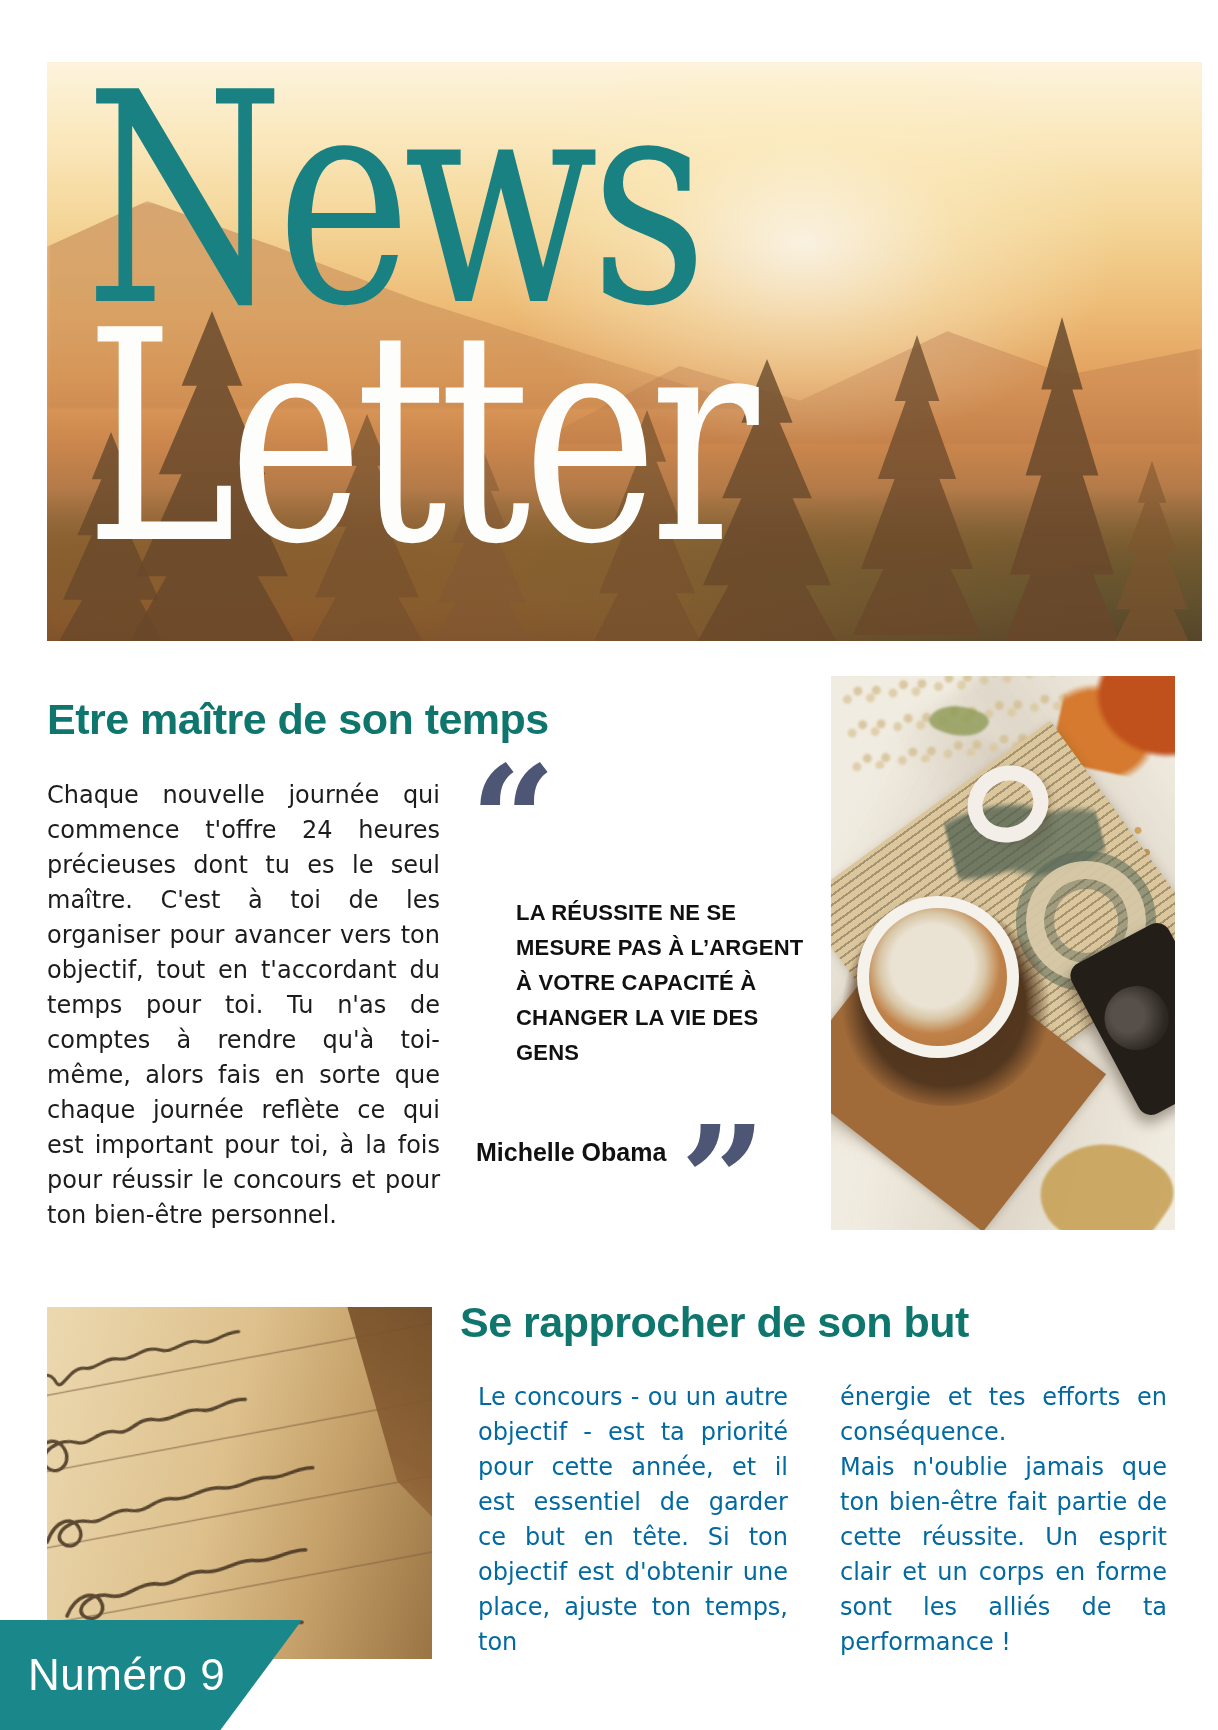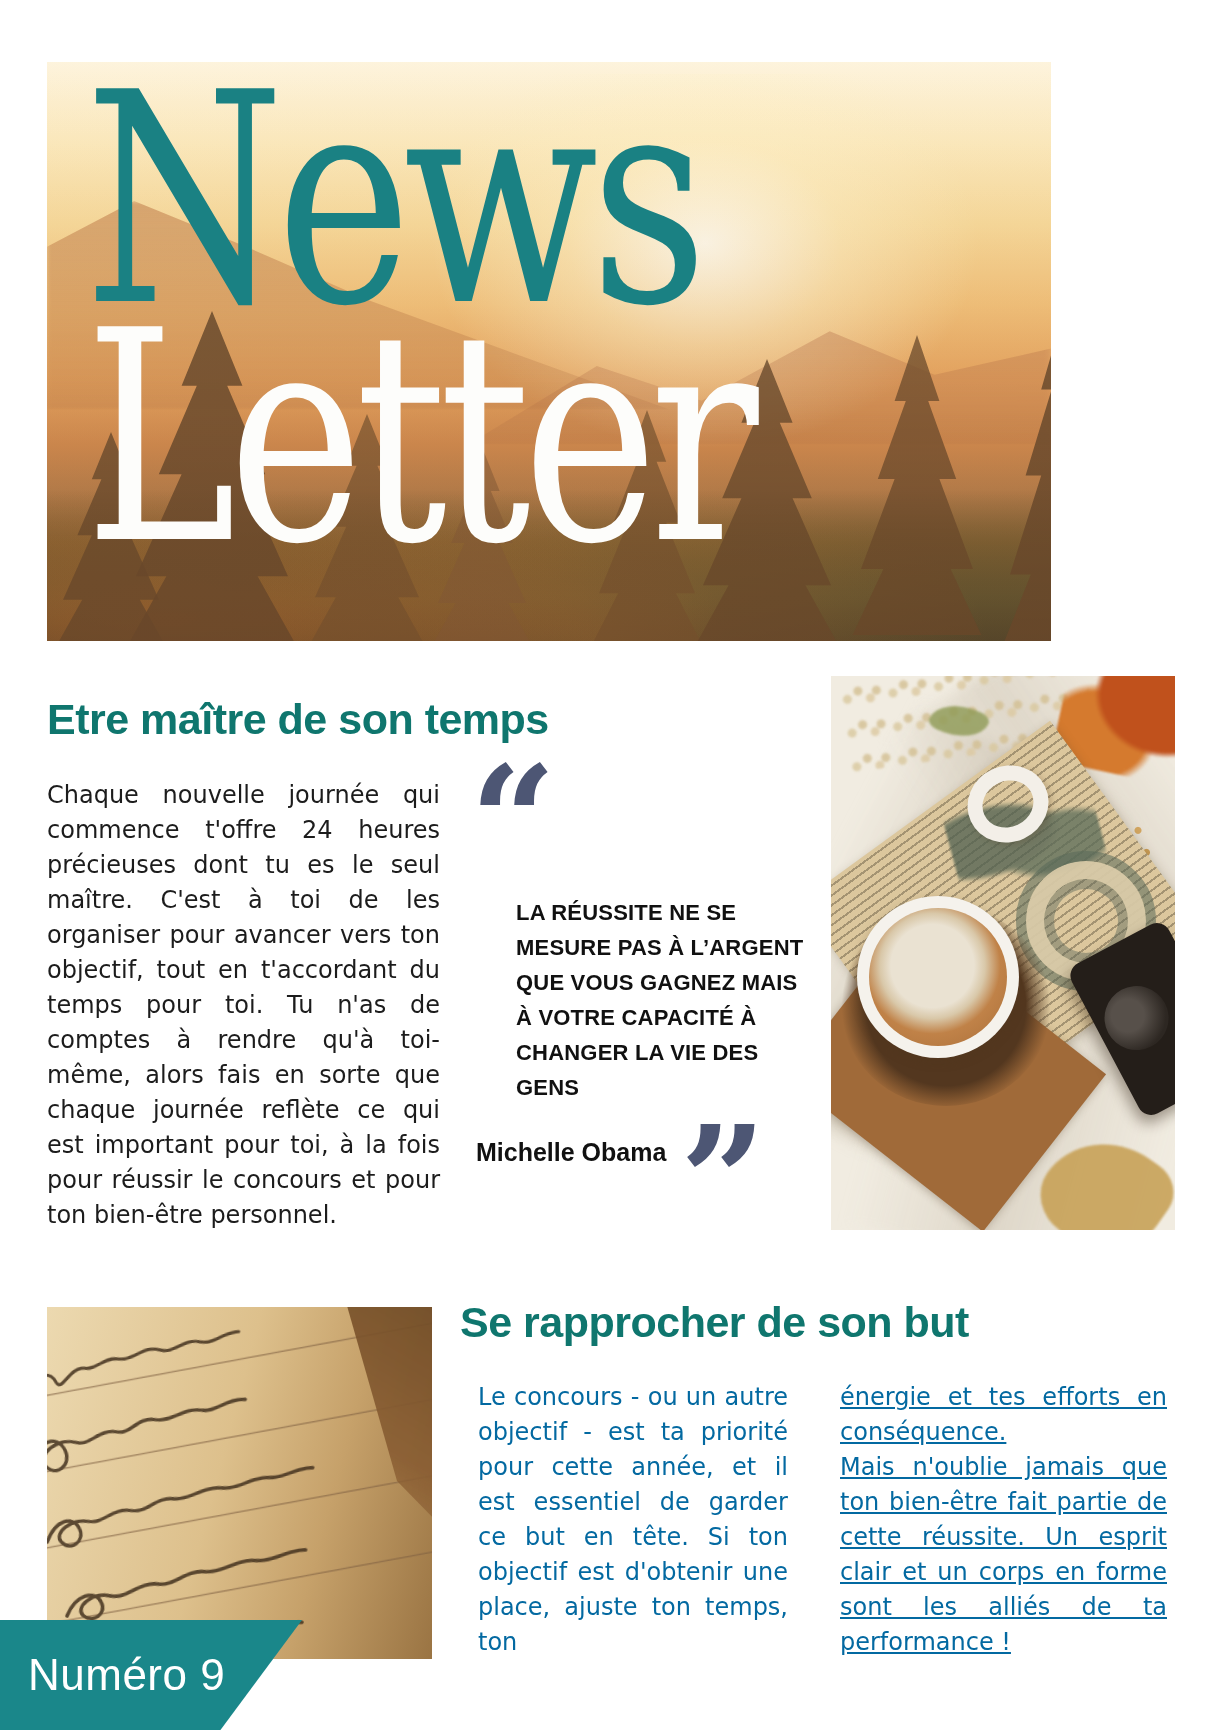--- a/index.html
+++ b/index.html
@@ -4,21 +4,21 @@
 <style>
   html,body{margin:0;padding:0;background:#e8e8e8;}
   .page{position:relative;width:1218px;height:1730px;background:#ffffff;overflow:hidden;
         font-family:"Liberation Sans",sans-serif;color:#161616;margin:0 auto;}
   
   .date-banner{position:absolute;top:0;right:0;width:436px;height:107px;background:#1a878a;
     clip-path:polygon(20.5% 0,100% 0,100% 100%,0 100%);display:flex;align-items:flex-end;
     justify-content:flex-end;padding:0 12px 12px 0;box-sizing:border-box;z-index:30;}
   .date-banner span{color:#fff;font-size:30px;letter-spacing:.5px;white-space:nowrap;}
   
-  .hero{position:absolute;left:47px;top:62px;width:1004px;height:579px;overflow:hidden;z-index:5;
+  .hero{position:absolute;left:47px;top:62px;width:1155px;height:579px;overflow:hidden;z-index:5;
     background:linear-gradient(180deg,#fdf7e6 0%,#fcedc4 14%,#f8dda0 28%,#f3c47e 42%,#e8a763 55%,#cf8a50 66%,#a6774a 78%,#6d5c38 90%,#4e472c 100%);}
   .sun-glow{position:absolute;left:38%;top:2%;width:55%;height:65%;pointer-events:none;
     background:radial-gradient(ellipse at 50% 45%,rgba(255,255,248,.95) 0%,rgba(255,244,205,.55) 35%,rgba(255,235,180,0) 70%);}
   .ridge-left{position:absolute;left:0;top:24%;width:62%;height:36%;filter:blur(2px);
     background:linear-gradient(180deg,rgba(186,116,70,.55),rgba(150,95,60,.15));
     clip-path:polygon(0 22%,14% 0,32% 22%,52% 48%,74% 72%,100% 100%,0 100%);}
   .ridge-right{position:absolute;right:0;top:36%;width:58%;height:30%;filter:blur(3px);
     background:linear-gradient(180deg,rgba(175,100,70,.45),rgba(140,85,60,.1));
     clip-path:polygon(0 100%,22% 55%,40% 75%,62% 35%,80% 60%,100% 45%,100% 100%);}
   .grass{position:absolute;left:0;bottom:0;width:100%;height:26%;
@@ -99,21 +99,21 @@
     border-radius:14px;transform:rotate(-28deg);box-shadow:-6px 6px 14px rgba(40,25,10,.4);}
   .camera-lens{position:absolute;left:8px;top:44px;width:64px;height:64px;border-radius:50%;
     background:radial-gradient(circle at 40% 40%,#57504a 0 30%,#2d2722 70%);}
   .dry-leaf{position:absolute;right:10px;bottom:-20px;width:120px;height:110px;background:#c8a258;opacity:.9;
     border-radius:70% 30% 60% 40%;transform:rotate(35deg);filter:blur(1px);}
   
   .art2-h{left:460px;top:1298px;}
   .art2-col{position:absolute;top:1380px;font-family:"DejaVu Sans",sans-serif;font-size:24px;
     line-height:35px;text-align:justify;color:#0369a1;}
   .col1{left:478px;width:310px;}
-  .col2{left:840px;width:327px;text-decoration:underline;}
+  .col2{left:840px;width:327px;}
   .col2 p{margin:0;}
   
   .handwriting{position:absolute;left:47px;top:1307px;width:385px;height:352px;overflow:hidden;z-index:4;
     background:linear-gradient(105deg,#ecd9b0 0%,#ddc08c 45%,#c6a16a 70%,#9a7443 100%);}
   .hw-corner{position:absolute;right:-10px;top:-10px;width:150px;height:230px;opacity:.9;filter:blur(4px);
     background:linear-gradient(210deg,#6e4a26 0%,#8a5e33 60%,rgba(138,94,51,0) 100%);
     clip-path:polygon(35% 0,100% 0,100% 100%,70% 80%);}
   .hw-svg{position:absolute;left:-20px;top:-10px;}
   
   .issue-banner{position:absolute;left:0;bottom:0;width:302px;height:110px;background:#1a878a;
@@ -148,21 +148,20 @@
     <div class="hero-word word-letter">Letter</div>
   </div>
 
   <div class="h-title art1-h">Etre maître de son temps</div>
   <div class="art1-body">Chaque nouvelle journée qui commence t'offre 24 heures précieuses dont tu es le seul maître. C'est à toi de les organiser pour avancer vers ton objectif, tout en t'accordant du temps pour toi. Tu n'as de comptes à rendre qu'à toi-même, alors fais en sorte que chaque journée reflète ce qui est important pour toi, à la fois pour réussir le concours et pour ton bien-être personnel.</div>
 
   <div class="quote-mark q-open">“</div>
   <div class="quote-lines">
     <div>LA RÉUSSITE NE SE</div>
     <div>MESURE PAS À L’ARGENT</div>
-    <div>QUE VOUS GAGNEZ MAIS</div>
     <div>À VOTRE CAPACITÉ À</div>
     <div>CHANGER LA VIE DES</div>
     <div>GENS</div>
   </div>
   <div class="quote-author">Michelle Obama</div>
   <div class="quote-mark q-close">”</div>
 
   <div class="coffee">
     <div class="fold f1"></div>
     <div class="fold f2"></div>

